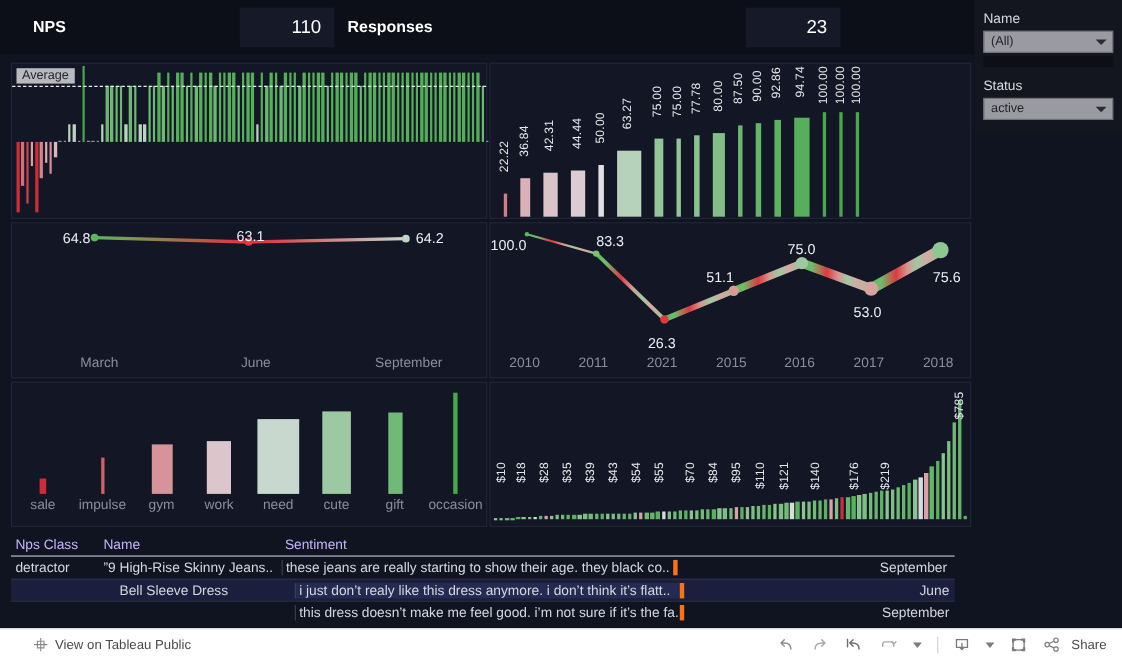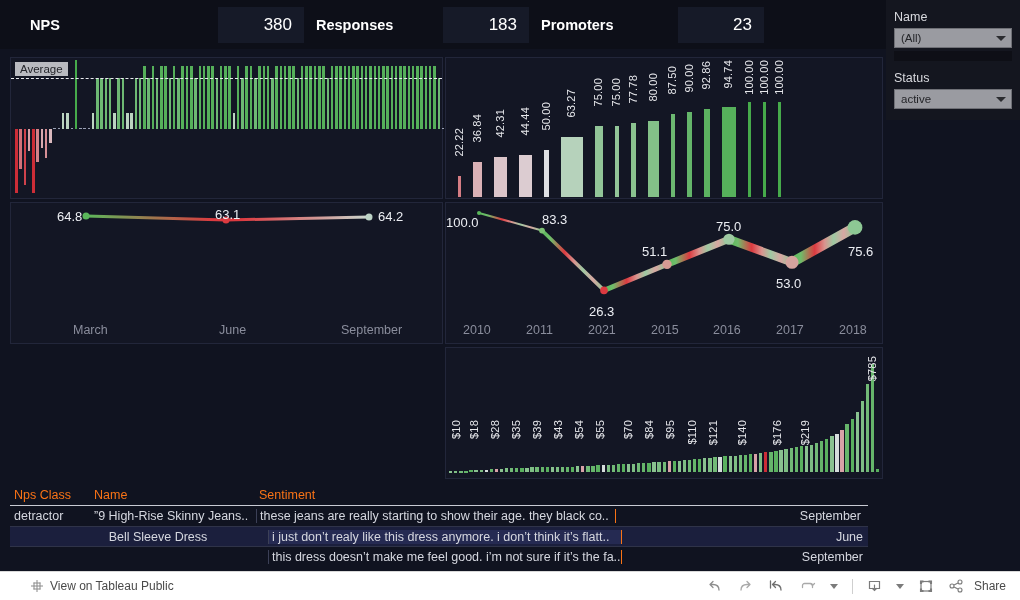--- a/index.html
+++ b/index.html
@@ -53,26 +53,26 @@
   .avg-line { position: absolute; left: 0; right: 0; height: 0; border-top: 1px dashed #e9eaef; }
   .avg-badge {
     position: absolute; background: #b9bac0; color: #24252b; font-size: 11.5px;
     padding: 1px 5px; white-space: nowrap;
   }
   .base-dash { position: absolute; height: 0; border-top: 1px dashed #9aa0b4; }
 
   
   .tbl { position: absolute; left: 10px; top: 485px; width: 858px; height: 82px; overflow: hidden; }
   .tbl-head { display: flex; height: 21px; align-items: center; border-bottom: 1px solid #c9cbd4; }
-  .th { color: #f97316; font-size: 12.5px; }
+  .th { color: #c4b5fd; font-size: 12.5px; }
   .trow { display: flex; height: 20px; align-items: center; }
   .td { color: #d5d7df; font-size: 12.5px; overflow: hidden; white-space: nowrap; text-overflow: clip; }
   .c1 { width: 84px; padding-left: 4px; }
   .c2 { width: 162px; }
-  .c3 { width: 360px; border-left: 1px solid #3c4057; border-right: 1px solid #f97316; padding-left: 3px; }
+  .c3 { width: 360px; border-left: 1px solid #3c4057; border-right: 4px solid #f97316; padding-left: 3px; }
   .c4 { width: 250px; text-align: right; padding-right: 5px; }
   .hl { background: #1b1f3d; }
   .rowline { border-top: 1px solid #2f3348; padding-left: 16px; }
 
   
   .toolbar {
     position: absolute; left: 0; bottom: 0; width: 1020px; height: 29px;
     background: #ffffff; border-top: 1px solid #d9d9d9; display: flex; align-items: center;
   }
   .tb-left { display: flex; align-items: center; gap: 6px; padding-left: 30px; }
@@ -85,26 +85,22 @@
 </head>
 <body>
 
 <div id="dash">
 
   <div class="kpi-row">
     <div class="kpi" style="left:18px;">
       <div class="lbl">NPS</div>
     </div>
     <div class="kpi" style="left:218px;">
-      <div class="num" style="width:86px;">380</div>
+      <div class="num" style="width:86px;">110</div>
       <div class="lbl">Responses</div>
-    </div>
-    <div class="kpi" style="left:443px;">
-      <div class="num" style="width:86px;">183</div>
-      <div class="lbl">Promoters</div>
     </div>
     <div class="kpi" style="left:678px;">
       <div class="num" style="width:86px;">23</div>
     </div>
   </div>
 
   <div class="filters">
     <div class="f-title">Name</div>
     <div class="f-sel">
       <span>(All)</span>
@@ -328,20 +324,40 @@
         <div class="axlabel" style="left:17px;top:120px;">2010</div>
         <div class="axlabel" style="left:80px;top:120px;">2011</div>
         <div class="axlabel" style="left:142px;top:120px;">2021</div>
         <div class="axlabel" style="left:205px;top:120px;">2015</div>
         <div class="axlabel" style="left:267px;top:120px;">2016</div>
         <div class="axlabel" style="left:330px;top:120px;">2017</div>
         <div class="axlabel" style="left:393px;top:120px;">2018</div>
       </div>
   </div>
 
+  <div class="panel" style="left:10px; top:347px; width:433px; height:132px;">
+    <div class="plot" id="p-occ">
+        <div class="bar" style="left:25px;top:87.0px;width:6px;height:14.0px;bottom:auto;background:rgb(205,45,55);"></div>
+        <div class="bar" style="left:80.5px;top:68.0px;width:3px;height:33.0px;bottom:auto;background:rgb(210,96,104);"></div>
+        <div class="bar" style="left:126.5px;top:56.0px;width:19px;height:45.0px;bottom:auto;background:rgb(215,147,154);"></div>
+        <div class="bar" style="left:177px;top:53.0px;width:22px;height:48.0px;bottom:auto;background:rgb(220,198,203);"></div>
+        <div class="bar" style="left:223px;top:33.0px;width:38px;height:68.0px;bottom:auto;background:rgb(200,216,206);"></div>
+        <div class="bar" style="left:282px;top:26.0px;width:26px;height:75.0px;bottom:auto;background:rgb(157,201,162);"></div>
+        <div class="bar" style="left:341.5px;top:27.0px;width:13px;height:74.0px;bottom:auto;background:rgb(113,185,119);"></div>
+        <div class="bar" style="left:401px;top:9.0px;width:4px;height:92.0px;bottom:auto;background:rgb(70,170,75);"></div>
+        <div class="axlabel" style="left: 16.5px; top: 104px;">sale</div>
+        <div class="axlabel" style="left: 60.5px; top: 104px;">impulse</div>
+        <div class="axlabel" style="left: 124px; top: 104px;">gym</div>
+        <div class="axlabel" style="left: 175px; top: 104px;">work</div>
+        <div class="axlabel" style="left: 228px; top: 104px;">need</div>
+        <div class="axlabel" style="left: 283px; top: 104px;">cute</div>
+        <div class="axlabel" style="left: 339.5px; top: 104px;">gift</div>
+        <div class="axlabel" style="left: 378.5px; top: 104px;">occasion</div>
+      </div>
+  </div>
 
   <div class="panel" style="left:445px; top:347px; width:438px; height:132px;">
     <div class="plot" id="p-price">
         <div class="bar" style="left:3.0px;top:123.1px;width:3.4px;height:1.5px;bottom:auto;background:rgb(138,194,144);"></div>
         <div class="bar" style="left:8.1px;top:123.1px;width:3.4px;height:1.5px;bottom:auto;background:rgb(126,190,132);"></div>
         <div class="bar" style="left:13.2px;top:123.1px;width:3.4px;height:1.5px;bottom:auto;background:rgb(114,186,119);"></div>
         <div class="bar" style="left:18.2px;top:123.1px;width:3.4px;height:1.5px;bottom:auto;background:rgb(102,181,107);"></div>
         <div class="bar" style="left:23.3px;top:122.2px;width:3.4px;height:1.8px;bottom:auto;background:rgb(90,177,95);"></div>
         <div class="bar" style="left:28.4px;top:122.2px;width:3.4px;height:1.8px;bottom:auto;background:rgb(138,194,144);"></div>
         <div class="bar" style="left:33.5px;top:122.2px;width:3.4px;height:1.8px;bottom:auto;background:rgb(126,190,132);"></div>

